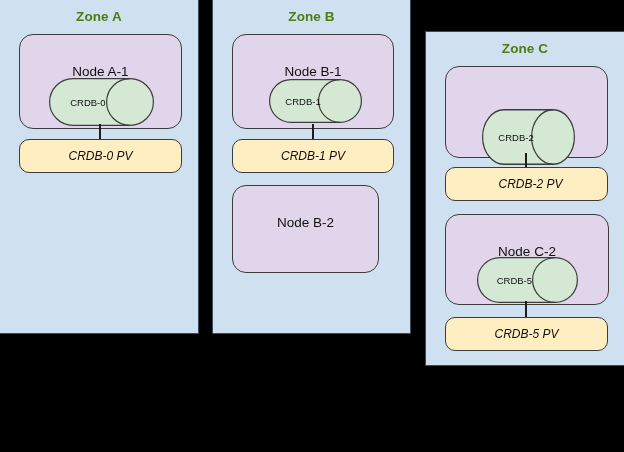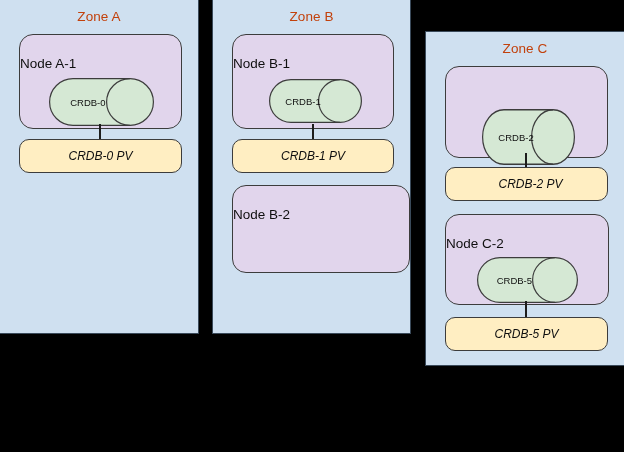--- a/index.html
+++ b/index.html
@@ -23,38 +23,39 @@
     border: 1px solid #3a4a5a;
     box-sizing: border-box;
   }
   .zone-title {
     position: absolute;
     left: 0;
     right: 0;
     top: 9px;
     text-align: center;
     font-size: 13.5px;
-    color: #c2410c;
+    color: #4d7c0f;
     letter-spacing: 0.1px;
+    font-weight: bold;
   }
 
   
   .node {
     position: absolute;
     background: #e1d5ec;
     border: 1px solid #3c3c3c;
     border-radius: 14px;
     box-sizing: border-box;
   }
   .node-title {
     position: absolute;
     left: 0;
     right: 0;
-    top: 21px;
-    text-align: left;
+    top: 29px;
+    text-align: center;
     font-size: 13.5px;
     color: #0f0f0f;
   }
 
   
   .cyl {
     position: absolute;
     box-sizing: border-box;
   }
   .cyl svg {
@@ -140,21 +141,21 @@
         <div class="cyl-label">CRDB-1</div>
       </div>
     </div>
 
     <div class="connector" style="left:99px; top:124px; height:16px;"></div>
 
     <div class="pv" style="left:19px; top:139px; width:162px; height:34px;">
       <span class="pv-label">CRDB-1 PV</span>
     </div>
 
-    <div class="node" style="left:19px; top:185px; width:178px; height:88px;">
+    <div class="node" style="left:19px; top:185px; width:147px; height:88px;">
       <div class="node-title">Node B-2</div>
     </div>
   </div>
 
   <div class="zone" style="left:425px; top:-1px; width:200px; height:335px;margin-top:32px;">
     <div class="zone-title">Zone C</div>
 
     <div class="node" style="left:19px; top:34px; width:163px; height:92px;">
 
       <div class="cyl" style="left:36px; top:42px; width:92px; height:56px;">

